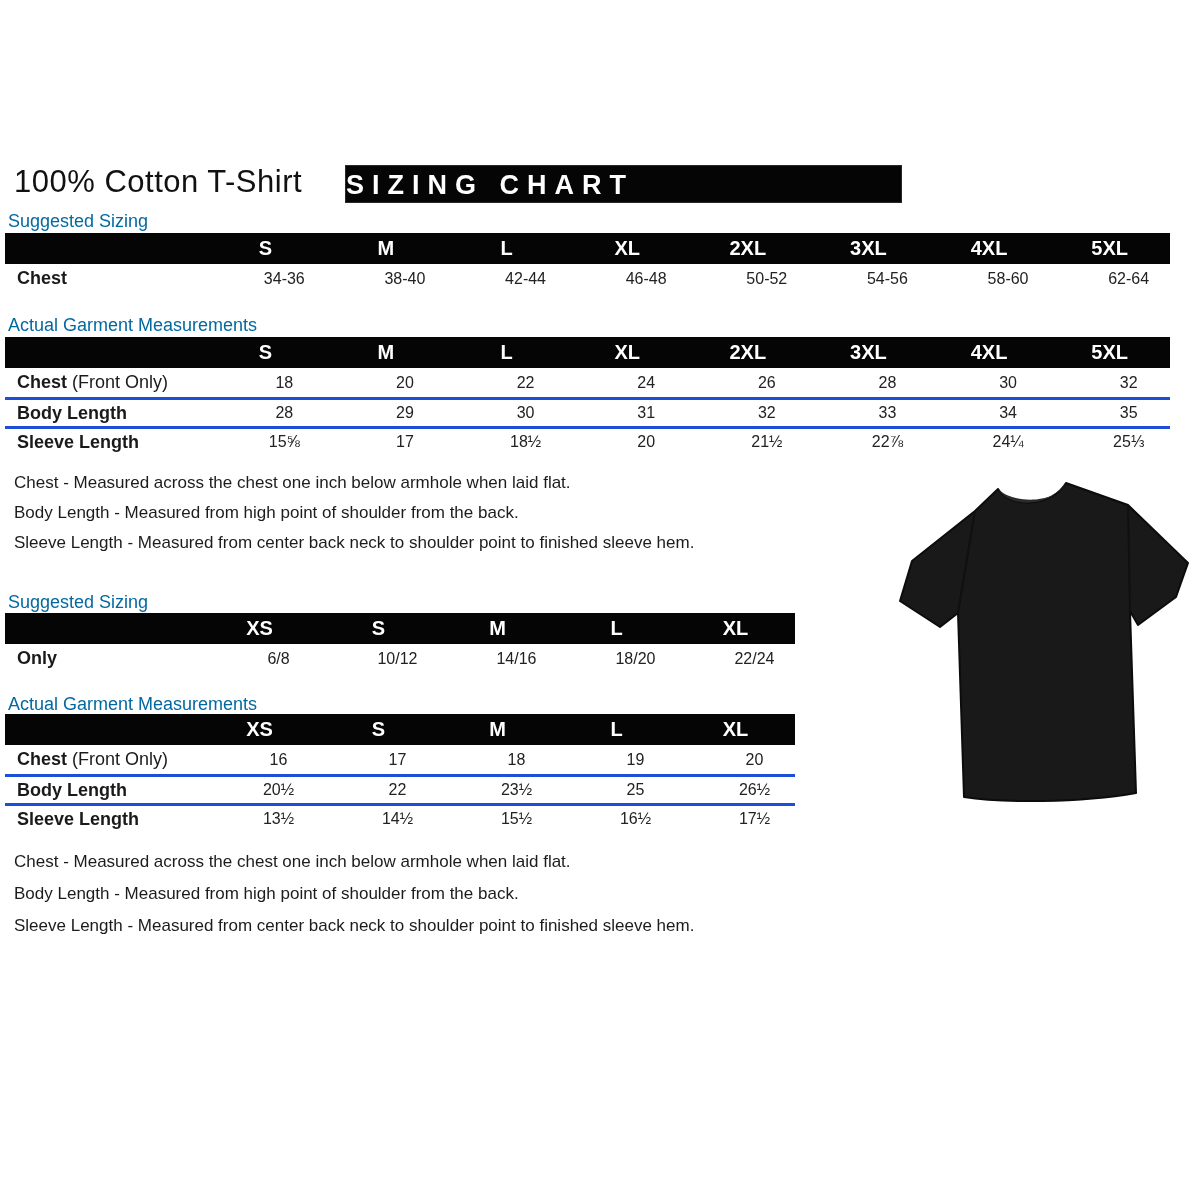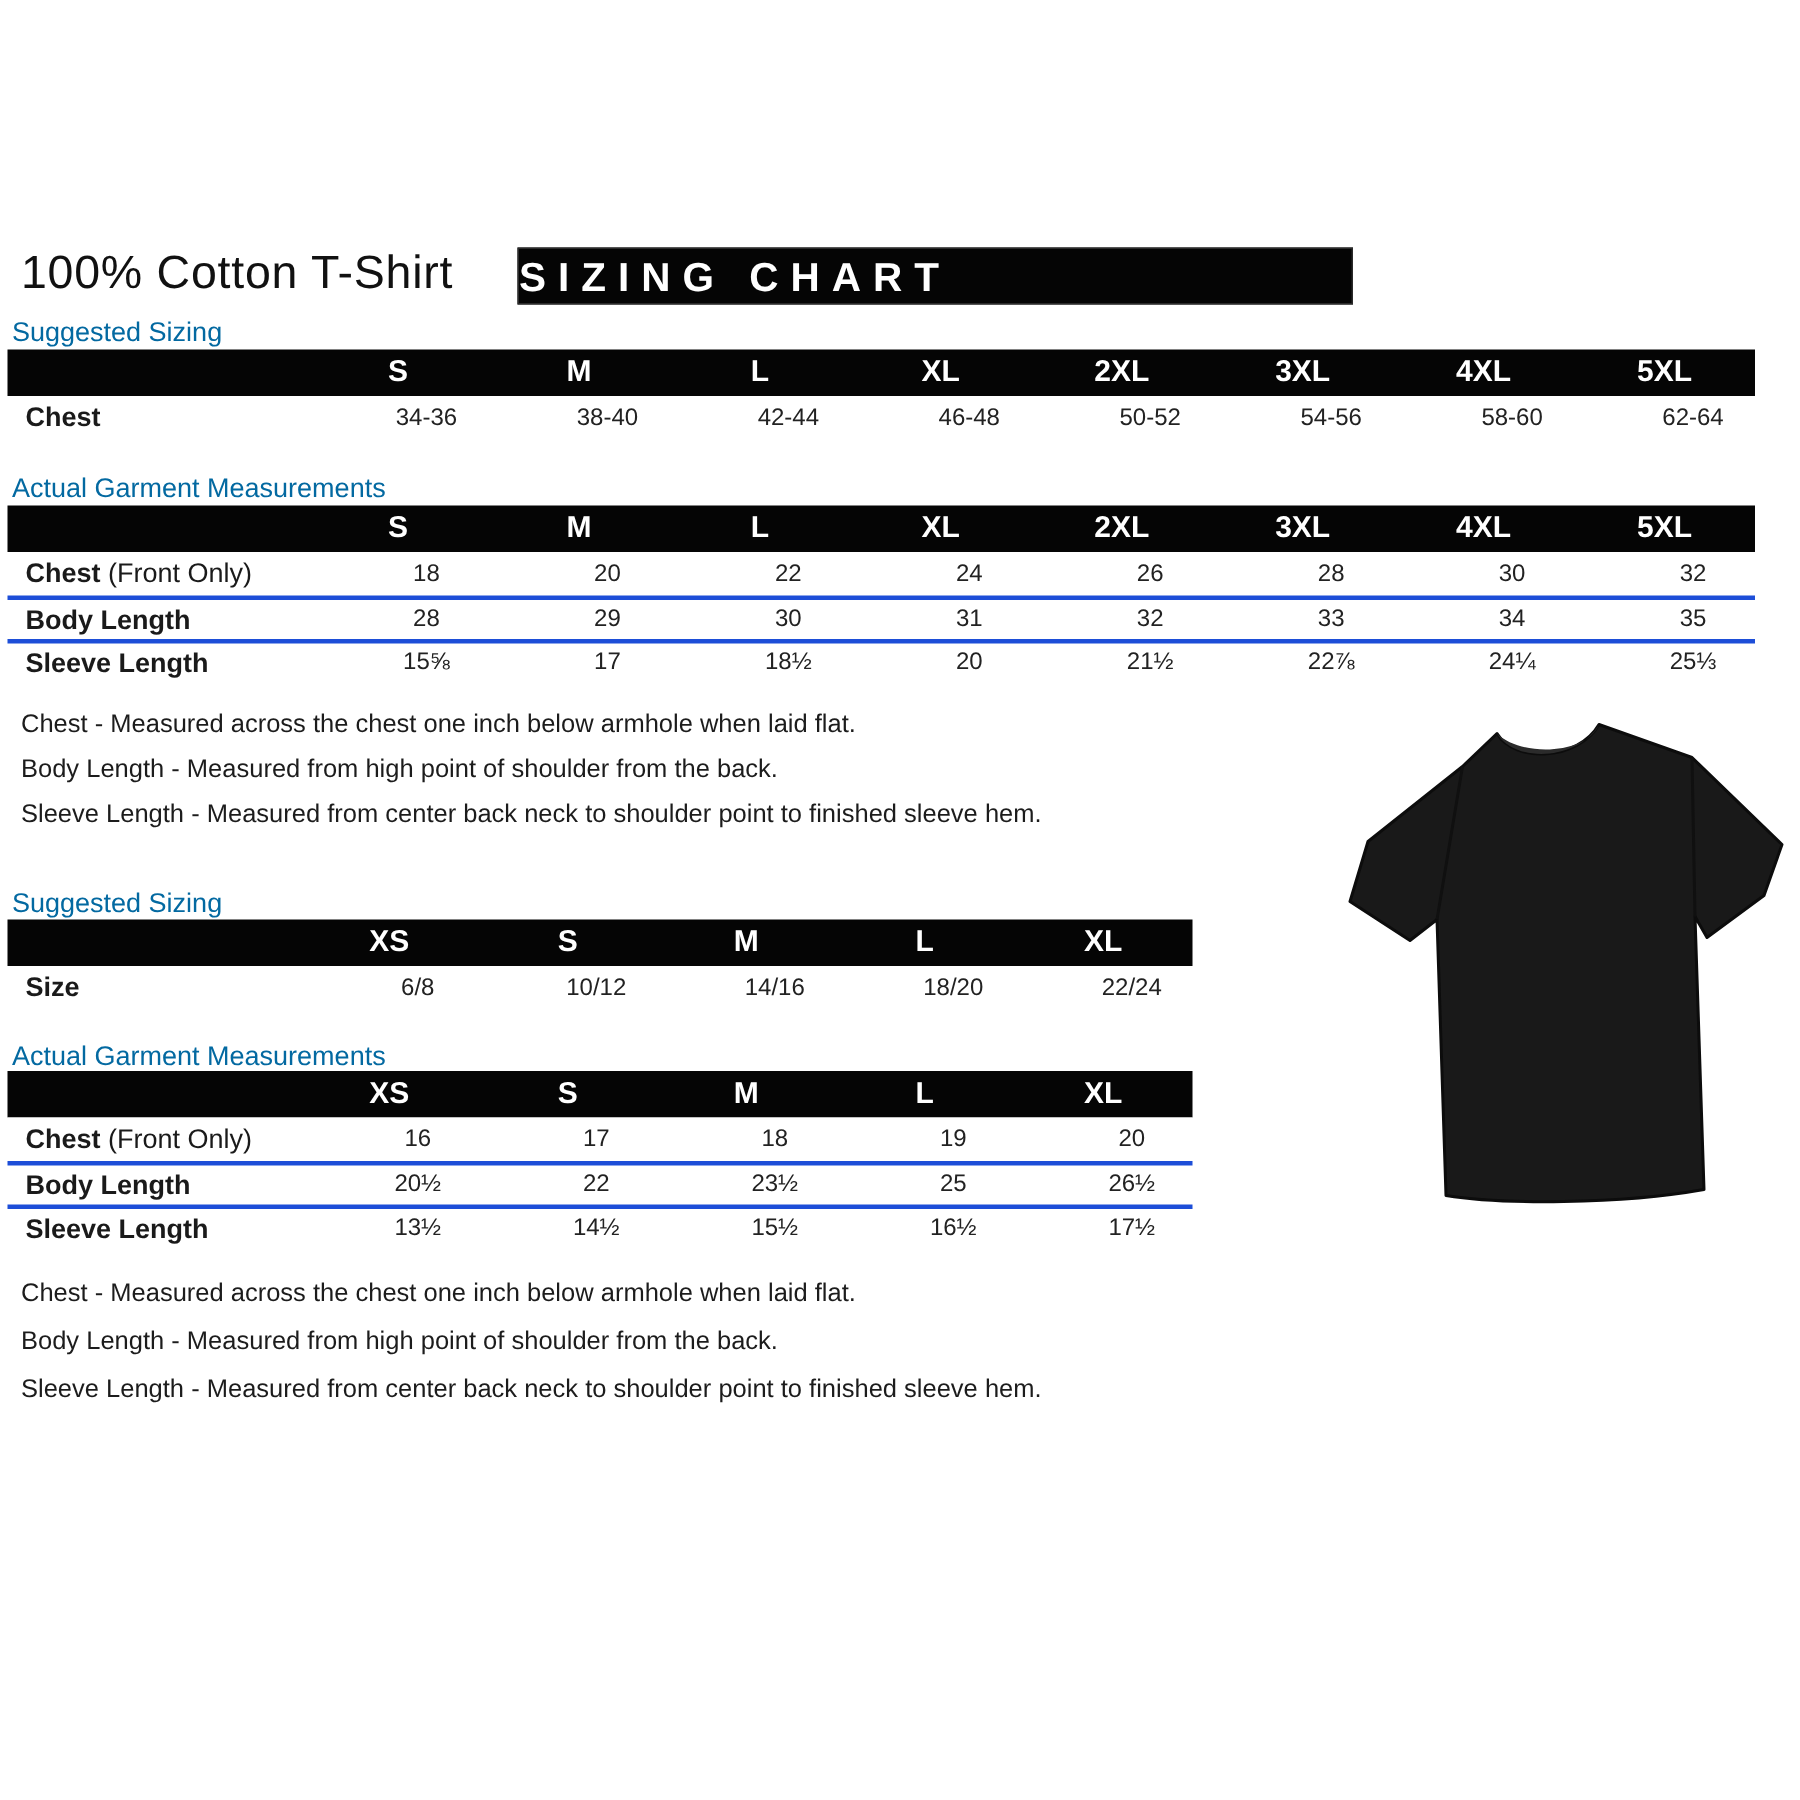--- a/index.html
+++ b/index.html
@@ -132,21 +132,21 @@
   <div class="stable" style="left:5px; top:613px; width:790px;">
       <div class="trow thead" style="grid-template-columns: 195px repeat(5, 1fr);">
         <div></div>
         <div class="th">XS</div>
         <div class="th">S</div>
         <div class="th">M</div>
         <div class="th">L</div>
         <div class="th">XL</div>
       </div>
       <div class="trow drow" style="grid-template-columns: 195px repeat(5, 1fr);">
-        <div class="tlabel"><b>Size</b><span></span></div>
+        <div class="tlabel"><b>Only</b><span></span></div>
         <div class="td">6/8</div>
         <div class="td">10/12</div>
         <div class="td">14/16</div>
         <div class="td">18/20</div>
         <div class="td">22/24</div>
       </div>
     </div>
 
   <div class="sec-label" style="left:8px; top:694px;">Actual Garment Measurements</div>
   <div class="stable mtable" style="left:5px; top:714px; width:790px;">

